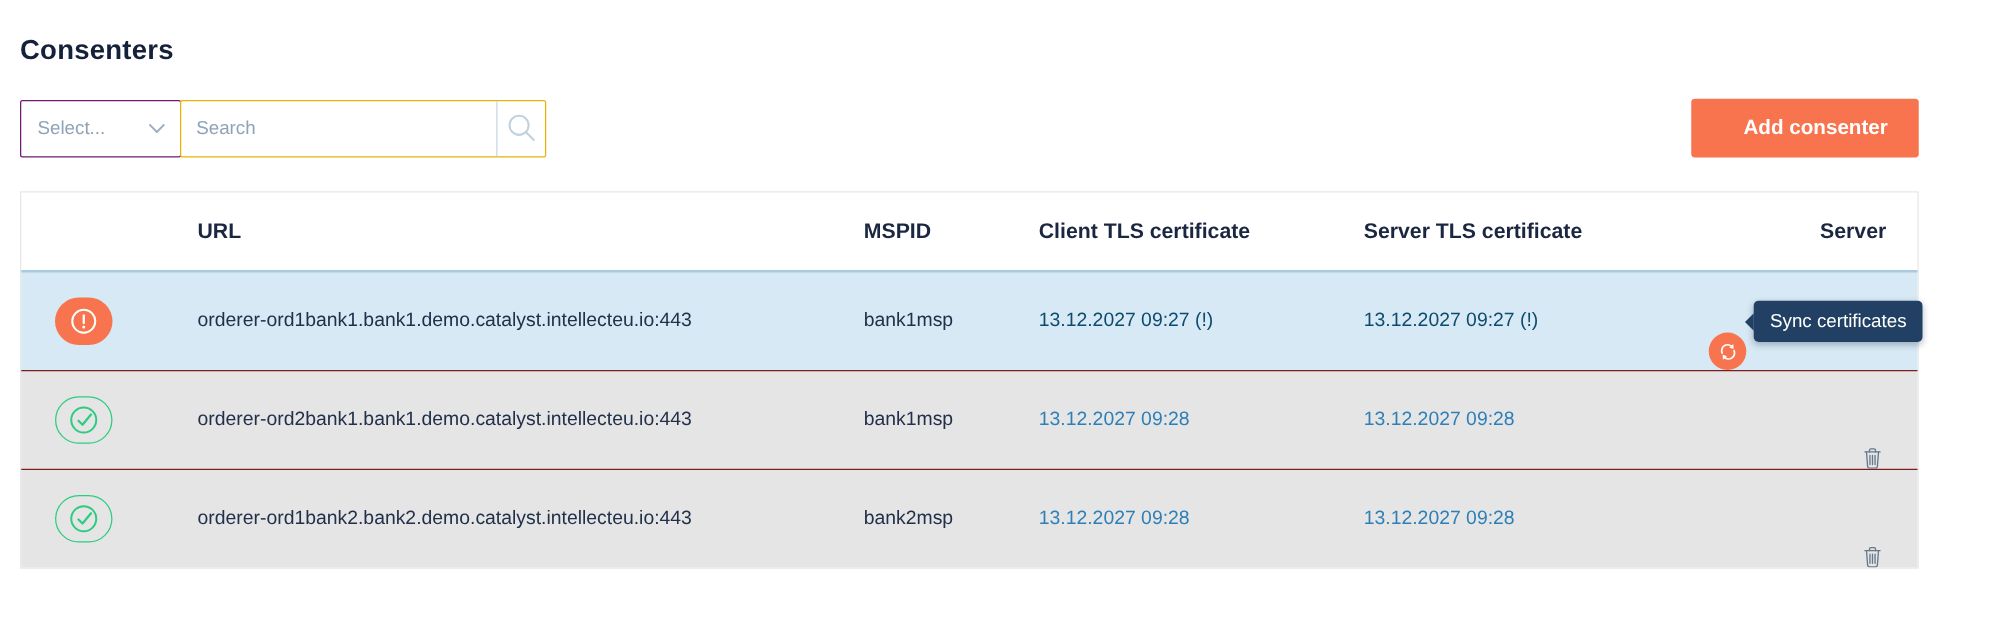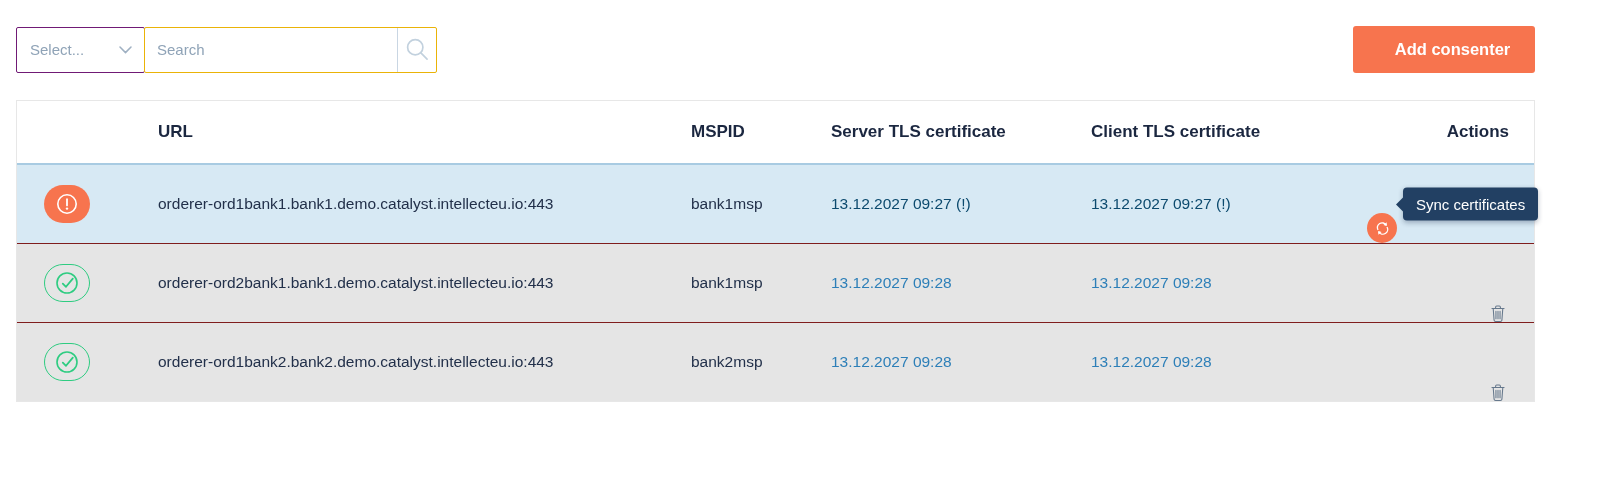--- a/index.html
+++ b/index.html
@@ -107,20 +107,21 @@
     display:flex; align-items:center; justify-content:center;
   }
   .trash-end { margin-left:auto; margin-right:28px; }
   .trash-peek { position:absolute; right:3px; top:50%; transform:translateY(-50%); z-index:1; }
 </style>
 </head>
 <body>
 
 <div class="wrap">
 
+  <h1 class="page-title">Consenters</h1>
 
   <div class="controls">
     <div class="filter-select">
       <span class="value">Select...</span>
       <span style="display:flex;">
         <svg width="13" height="8" viewBox="0 0 13 8">
             <path d="M1 1 L6.5 6.6 L12 1" stroke="#9fb0c2" stroke-width="1.5" fill="none" stroke-linecap="round" stroke-linejoin="round"></path>
           </svg>
       </span>
     </div>
@@ -139,23 +140,23 @@
 
     <button class="add-btn">Add consenter</button>
   </div>
 
   <div class="table">
 
     <div class="thead">
       <div class="hcell"></div>
       <div class="hcell">URL</div>
       <div class="hcell">MSPID</div>
+      <div class="hcell">Client TLS certificate</div>
       <div class="hcell">Server TLS certificate</div>
-      <div class="hcell">Client TLS certificate</div>
-      <div class="hcell h-actions">Actions</div>
+      <div class="hcell h-actions">Server</div>
     </div>
 
     <div class="trow selected">
       <div class="cell c-status">
         <span class="badge badge-warn">
           <svg width="24" height="24" viewBox="0 0 24 24" fill="none">
             <circle cx="12" cy="12" r="9.2" stroke="#fff" stroke-width="1.6"></circle>
             <line x1="12" y1="7.2" x2="12" y2="13.4" stroke="#fff" stroke-width="1.8" stroke-linecap="round"></line>
             <circle cx="12" cy="16.6" r="1.2" fill="#fff"></circle>
           </svg>

